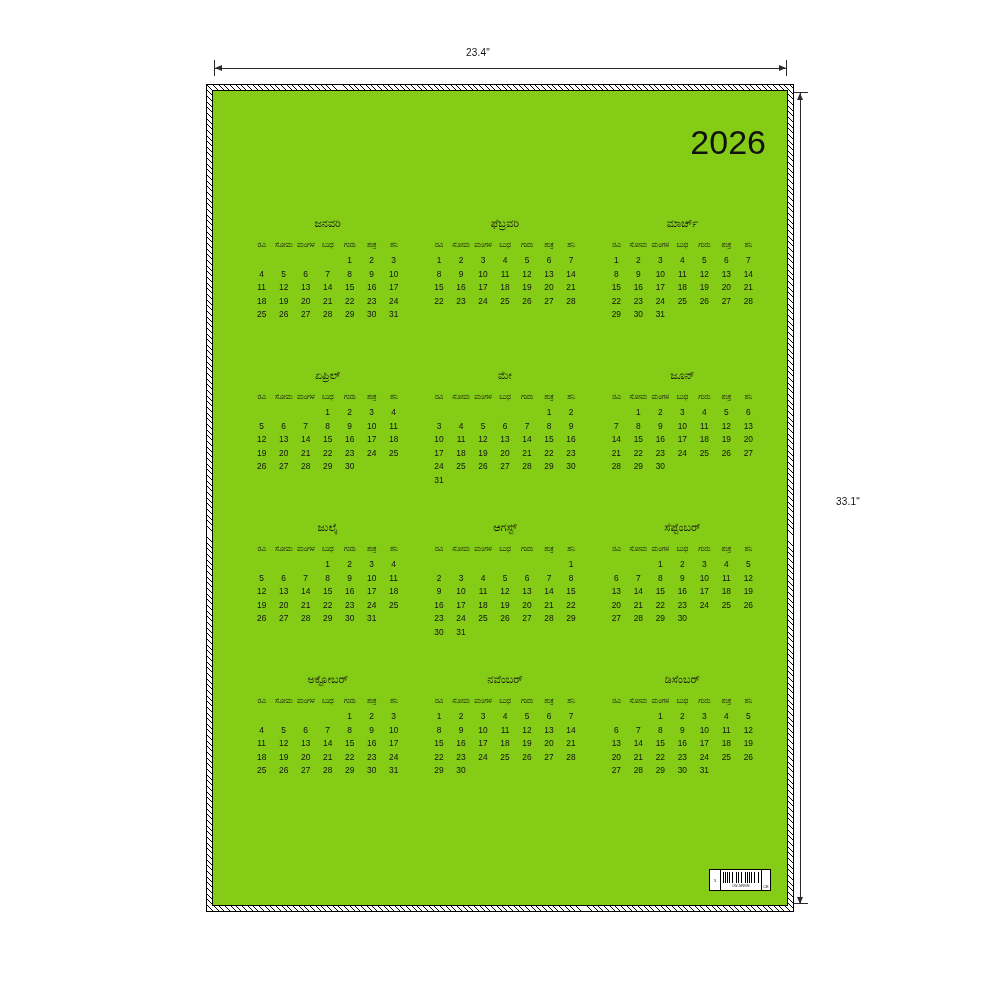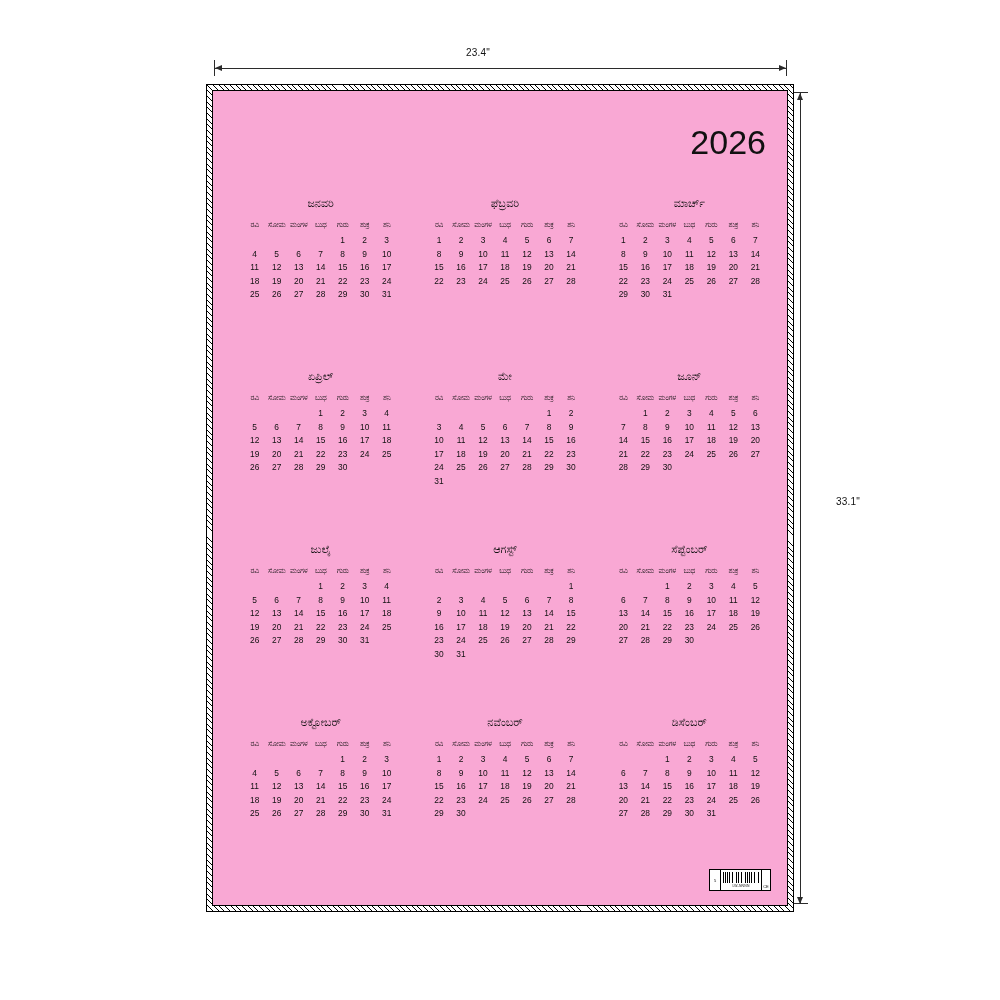--- a/index.html
+++ b/index.html
@@ -96,48 +96,47 @@
     );
     border: 1px solid #000;
     box-sizing: border-box;
   }
   #poster {
     position: absolute;
     left: 6px;
     top: 6px;
     right: 6px;
     bottom: 6px;
-    background: #f9a8d4;
+    background: #84cc16;
     border: 1.4px solid #000;
     box-sizing: border-box;
     overflow: hidden;
   }
 
   #year {
     position: absolute;
     right: 21px;
     top: 32px;
     font-size: 34px;
     font-weight: 400;
     letter-spacing: 0px;
     color: #111;
   }
 
   
   #months {
     position: absolute;
     left: 26px;
-    top: 106px;
+    top: 126px;
     right: 16px;
     display: grid;
     grid-template-columns: repeat(3, 1fr);
     grid-auto-rows: 152px;
     column-gap: 0px;
     row-gap: 0px;
-    gap: 21px;
   }
   .month {
     text-align: center;
   }
   .month-name {
     font-size: 11px;
     color: #111;
     margin-bottom: 9px;
     line-height: 1.1;
   }

